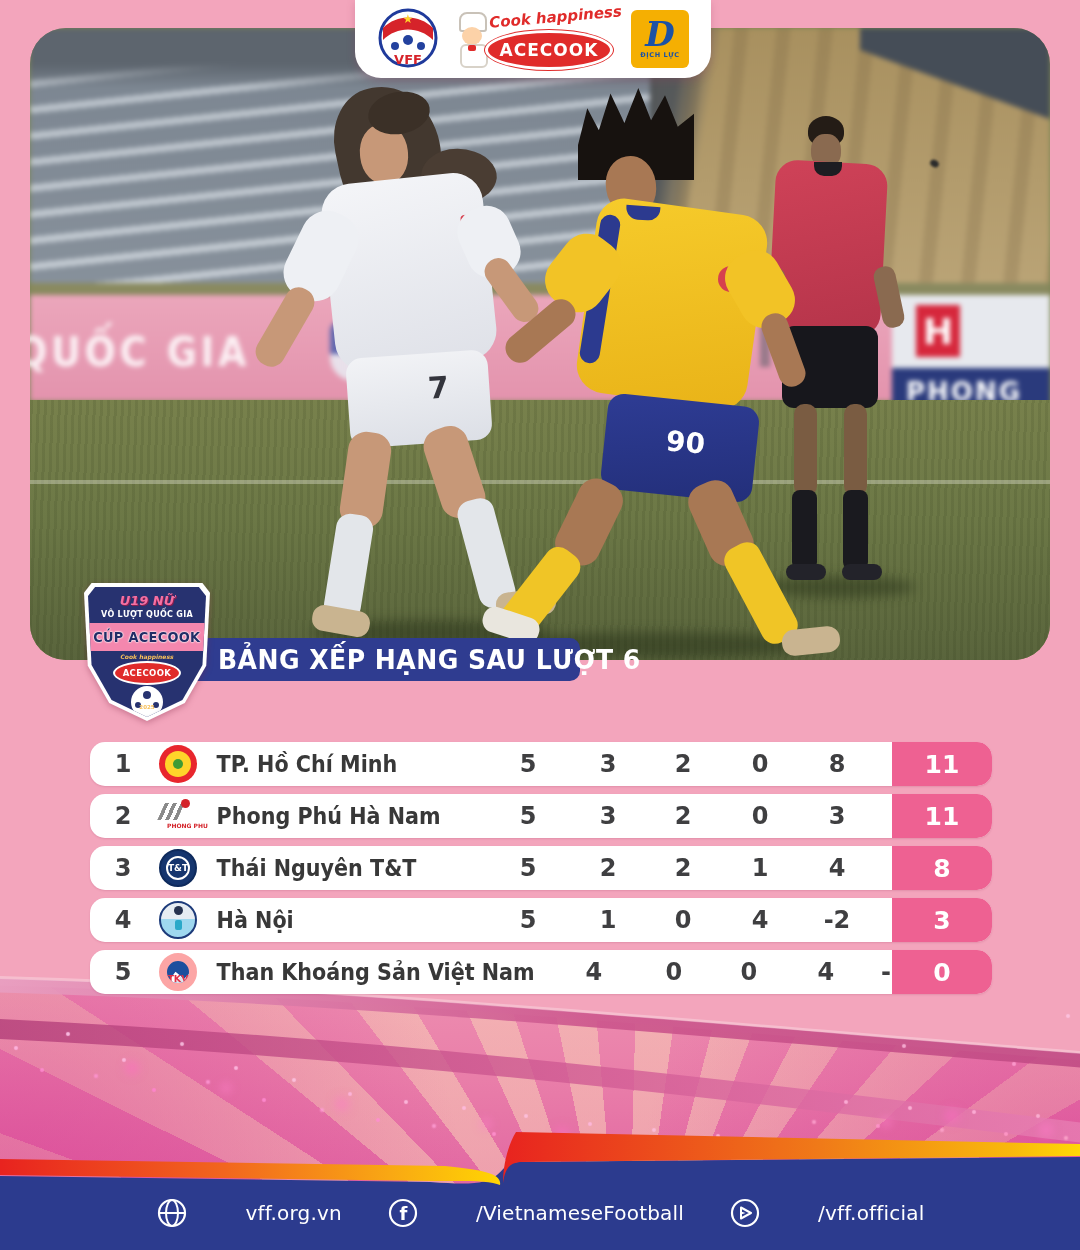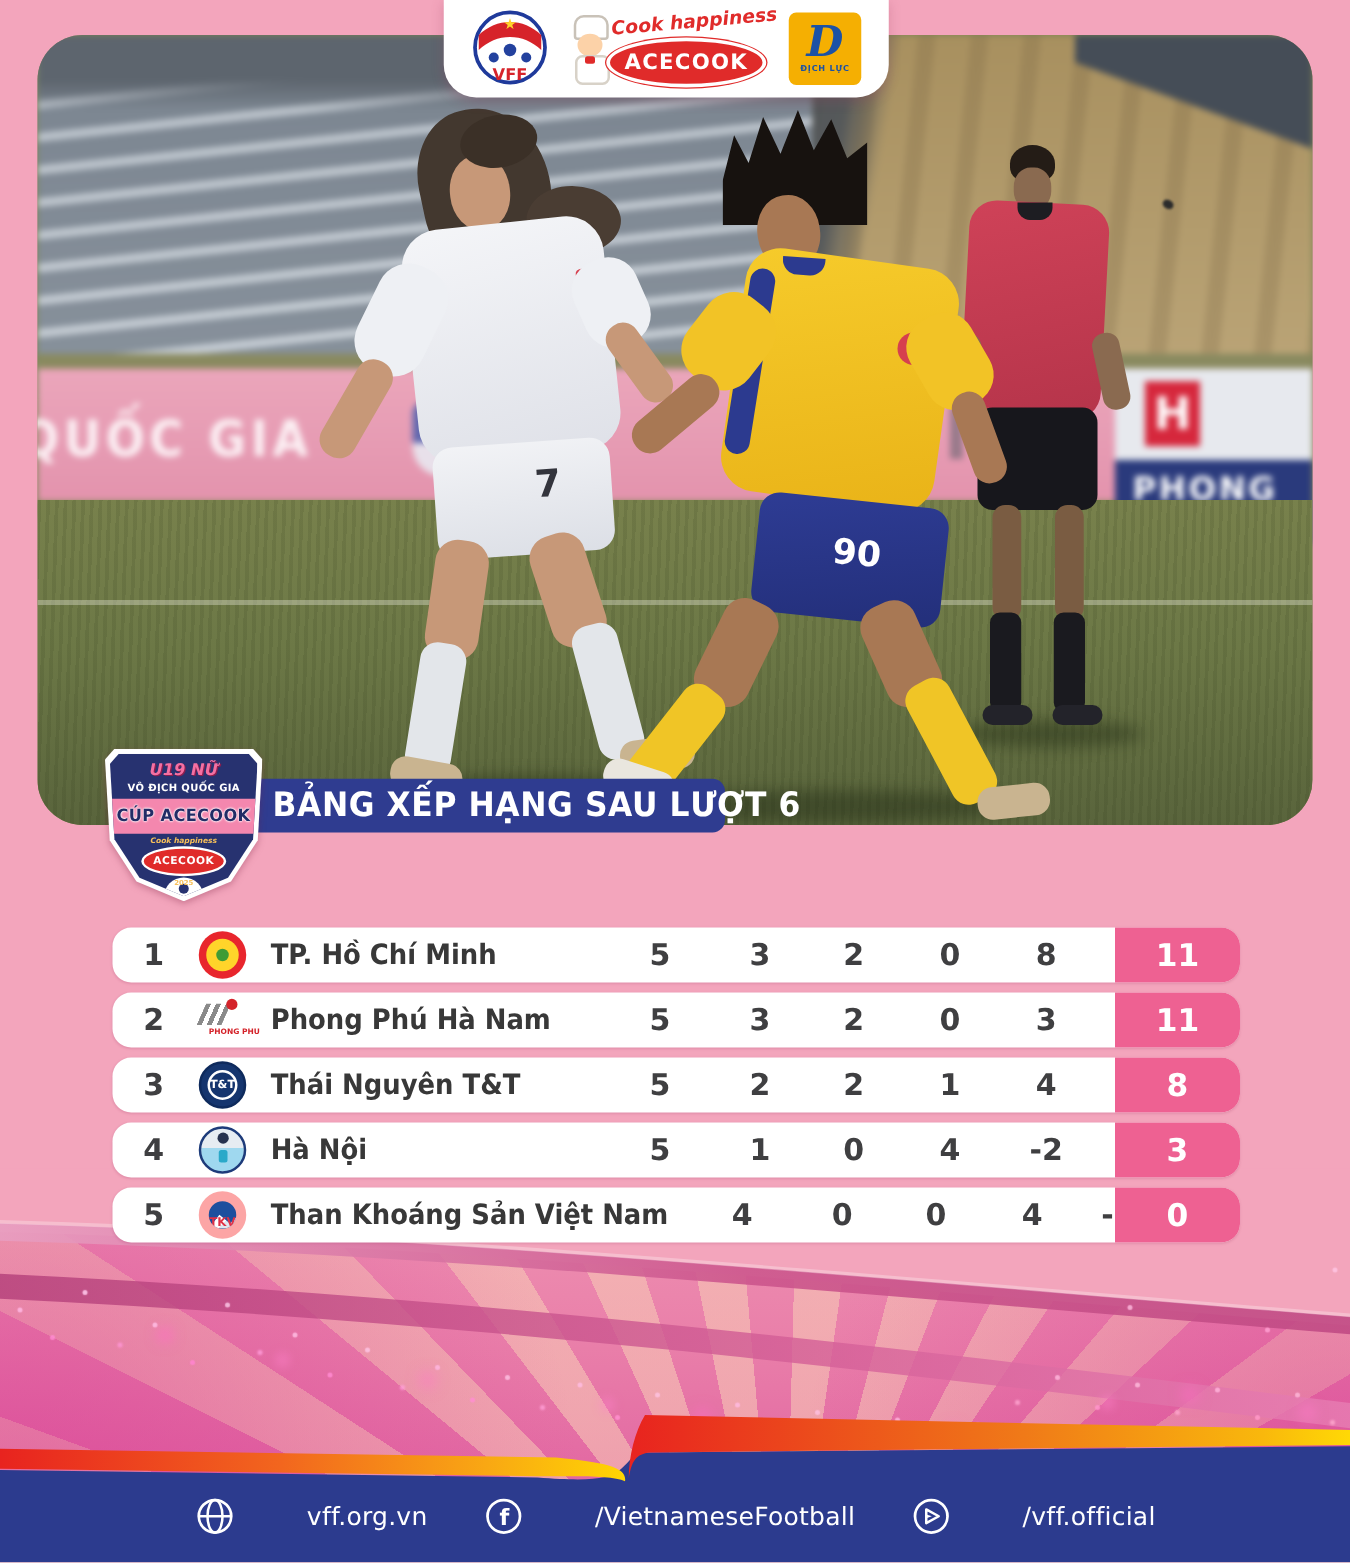--- a/index.html
+++ b/index.html
@@ -82,21 +82,21 @@
   .chef .tie{position:absolute;left:13px;top:33px;width:8px;height:6px;background:#e02b2a;border-radius:2px;}
   .dl{width:58px;height:58px;background:#f5af02;border-radius:6px;position:relative;
     display:flex;flex-direction:column;align-items:center;justify-content:center;}
   .dl .d{font-family:"DejaVu Serif","Liberation Serif",serif;font-style:italic;font-weight:900;
     font-size:34px;color:#1c52a5;line-height:30px;}
   .dl .cap{font-size:6.5px;font-weight:800;color:#1c52a5;letter-spacing:.6px;margin-top:2px;}
 
   
   .badge{position:absolute;left:84px;top:583px;width:126px;height:138px;z-index:7;
     filter:drop-shadow(0 2px 3px rgba(120,30,60,.35));}
-  .b-outer,.b-inner{position:absolute;clip-path:polygon(6% 0,94% 0,100% 7%,97% 60%,80% 87%,50% 100%,20% 87%,3% 60%,0 7%);margin-top:16px;}
+  .b-outer,.b-inner{position:absolute;clip-path:polygon(6% 0,94% 0,100% 7%,97% 60%,80% 87%,50% 100%,20% 87%,3% 60%,0 7%);}
   .b-outer{inset:0;background:#fff;}
   .b-inner{inset:4px;background:#273270;}
   .b-cat{position:absolute;top:6px;width:100%;text-align:center;font-style:italic;font-weight:800;
     font-size:13px;color:#f470a2;text-shadow:1px 1px 0 #8c1d4e;}
   .b-comp{position:absolute;top:23px;width:100%;text-align:center;font-weight:800;font-size:8px;color:#fff;letter-spacing:.3px;}
   .b-band{position:absolute;top:36px;left:0;right:0;height:28px;background:#f487ae;
     display:flex;align-items:center;justify-content:center;}
   .b-band span{font-weight:900;font-size:13.5px;color:#222c66;letter-spacing:.3px;
     text-shadow:0 0 2px #fff,0 0 2px #fff,0 0 1px #fff;transform:scaleX(.96);}
   .b-tag{position:absolute;top:66px;width:100%;text-align:center;font-style:italic;font-weight:800;
@@ -105,21 +105,21 @@
     background:#e02b2a;border:2px solid #fff;border-radius:50%;display:flex;align-items:center;
     justify-content:center;color:#fff;font-weight:900;font-size:8.5px;letter-spacing:.4px;}
   .b-ball{position:absolute;top:99px;left:50%;transform:translateX(-50%);width:32px;height:32px;
     background:radial-gradient(circle at 40% 35%,#fff 60%,#dfe3ea 100%);border-radius:50%;}
   .b-ball i{position:absolute;width:8px;height:8px;background:#273270;border-radius:50%;left:12px;top:5px;}
   .b-ball b{position:absolute;width:6px;height:6px;background:#273270;border-radius:50%;left:4px;top:16px;}
   .b-ball s{position:absolute;width:6px;height:6px;background:#273270;border-radius:50%;right:4px;top:16px;}
   .b-year{position:absolute;bottom:7px;width:100%;text-align:center;font-weight:800;font-size:5.5px;color:#f8c05a;}
 
   
-  .banner{position:absolute;left:168px;top:623px;width:412px;height:43px;background:#2f3c90;
+  .banner{position:absolute;left:168px;top:638px;width:412px;height:43px;background:#2f3c90;
     border-radius:10px;z-index:5;display:flex;align-items:center;padding-left:50px;box-sizing:border-box;}
   .banner span{color:#fff;font-weight:900;font-size:27px;letter-spacing:.5px;white-space:nowrap;
     transform:scaleX(.93);transform-origin:left center;}
 
   
   .tgrid{display:grid;grid-template-columns:66px 44px 1fr 60px 100px 50px 104px 50px 30px 100px;align-items:center;}
   .thead{position:absolute;left:90px;top:700px;width:902px;height:40px;z-index:4;}
   .thead div{text-align:center;color:#3a4aa2;font-weight:700;font-size:21px;}
   .tbody{position:absolute;left:90px;top:742px;width:902px;z-index:4;display:flex;flex-direction:column;gap:8px;}
   .trow{position:relative;height:44px;background:#fff;border-radius:15px;
@@ -301,21 +301,21 @@
   </div>
 
   <div class="banner">
     <span>BẢNG XẾP HẠNG SAU LƯỢT 6</span>
   </div>
 
   <div class="badge">
     <div class="b-outer"></div>
     <div class="b-inner">
       <div class="b-cat">U19 NỮ</div>
-      <div class="b-comp">VÔ ĐỊCH QUỐC GIA</div>
+      <div class="b-comp">VÔ LƯỢT QUỐC GIA</div>
       <div class="b-band">
           <span>CÚP ACECOOK</span>
         </div>
       <div class="b-tag">Cook happiness</div>
       <div class="b-oval">ACECOOK</div>
       <div class="b-ball">
           <i></i>
           <b></b>
           <s></s>
         </div>

